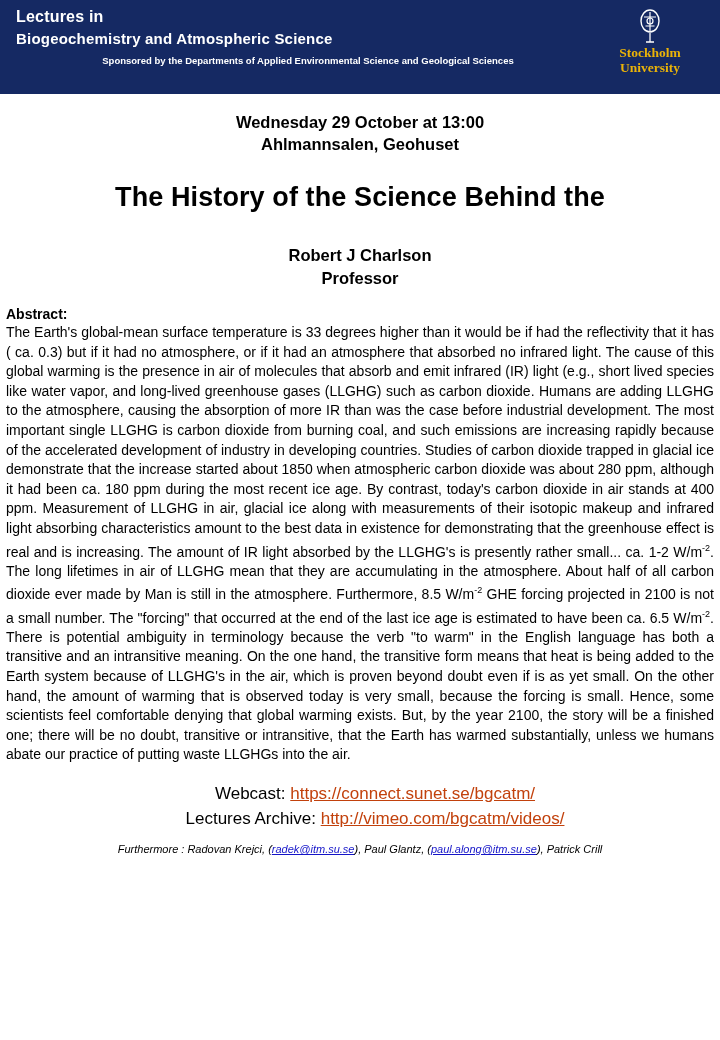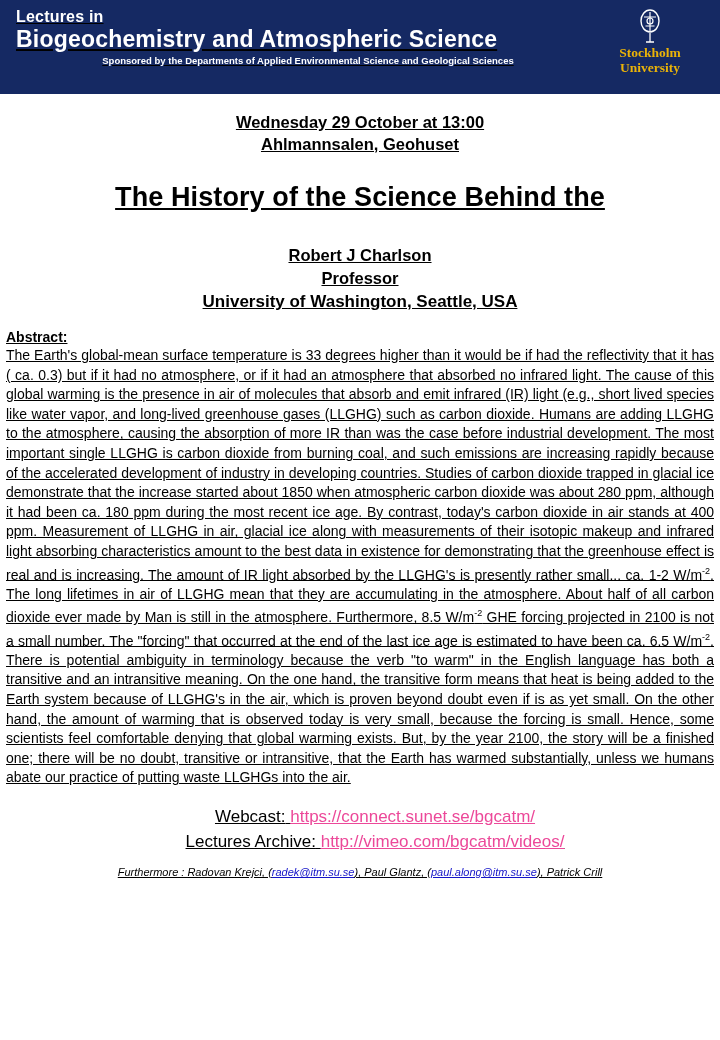--- a/index.html
+++ b/index.html
@@ -12,41 +12,40 @@
     background: #ffffff;
     font-family: "Liberation Sans", sans-serif;
     color: #000000;
     overflow: hidden;
   }
   .page {
     position: relative;
     width: 720px;
     height: 770px;
     box-sizing: border-box;
-    text-decoration: underline;
   }
 
   
   .banner {
     position: relative;
     height: 94px;
     background: #152963;
     color: #ffffff;
     box-sizing: border-box;
     padding: 6px 10px 4px 16px;
   }
   .banner-lectures {
     font-size: 16px;
     font-weight: bold;
     letter-spacing: 0.2px;
     line-height: 18px;
     margin: 2px 0 0 0;
   }
   .banner-title {
-    font-size: 23px;
+    font-size: 15px;
     font-weight: bold;
     line-height: 24px;
     margin: 1px 0 0 0;
     letter-spacing: 0.2px;
   }
   .banner-sponsor {
     text-align: center;
     font-size: 9.5px;
     font-weight: bold;
     line-height: 12px;
@@ -120,21 +119,21 @@
   }
 
   .links {
     margin-top: 16px;
     text-align: center;
     font-size: 17px;
     line-height: 25px;
     padding-left: 30px;
   }
   .links a {
-    color: #ec4899;
+    color: #c2410c;
     text-decoration: underline;
   }
   .link-row {
     white-space: nowrap;
   }
 
   .organizers {
     margin-top: 10px;
     text-align: center;
     font-size: 11px;
@@ -177,21 +176,20 @@
       <div>Ahlmannsalen, Geohuset</div>
     </div>
 
     <div class="talk-title">
       <div>The History of the Science Behind the</div>
     </div>
 
     <div class="speaker">
       <div>Robert J Charlson</div>
       <div>Professor</div>
-      <div class="affil">University of Washington, Seattle, USA</div>
     </div>
 
     <div class="abstract-label">Abstract:</div>
     <div class="abstract-text"><span> The Earth's global-mean surface temperature is 33 degrees higher than it would be if had the reflectivity that it has ( ca. 0.3) but if it had no atmosphere, or if it had an atmosphere that absorbed no infrared light. The cause of this global warming is the presence in air of molecules that absorb and emit infrared (IR) light (e.g., short lived species like water vapor, and long-lived greenhouse gases (LLGHG) such as carbon dioxide. Humans are adding LLGHG to the atmosphere, causing the absorption of more IR than was the case before industrial development. The most important single LLGHG is carbon dioxide from burning coal, and such emissions are increasing rapidly because of the accelerated development of industry in developing countries. Studies of carbon dioxide trapped in glacial ice demonstrate that the increase started about 1850 when atmospheric carbon dioxide was about 280 ppm, although it had been ca. 180 ppm during the most recent ice age. By contrast, today's carbon dioxide in air stands at 400 ppm. Measurement of LLGHG in air, glacial ice along with measurements of their isotopic makeup and infrared light absorbing characteristics amount to the best data in existence for demonstrating that the greenhouse effect is real and is increasing. The amount of IR light absorbed by the LLGHG's is presently rather small... ca. 1-2 W/m</span><sup>-2</sup><span>. The long lifetimes in air of LLGHG mean that they are accumulating in the atmosphere. About half of all carbon dioxide ever made by Man is still in the atmosphere. Furthermore, 8.5 W/m</span><sup>-2</sup><span> GHE forcing projected in 2100 is not a small number. The "forcing" that occurred at the end of the last ice age is estimated to have been ca. 6.5 W/m</span><sup>-2</sup><span>. There is potential ambiguity in terminology because the verb "to warm" in the English language has both a transitive and an intransitive meaning. On the one hand, the transitive form means that heat is being added to the Earth system because of LLGHG's in the air, which is proven beyond doubt even if is as yet small. On the other hand, the amount of warming that is observed today is very small, because the forcing is small. Hence, some scientists feel comfortable denying that global warming exists. But, by the year 2100, the story will be a finished one; there will be no doubt, transitive or intransitive, that the Earth has warmed substantially, unless we humans abate our practice of putting waste LLGHGs into the air.</span></div>
 
     <div class="links">
       <div class="link-row"><span>Webcast:</span> <a href="#">https://connect.sunet.se/bgcatm/</a></div>
       <div class="link-row"><span>Lectures Archive:</span> <a href="#">http://vimeo.com/bgcatm/videos/</a></div>
     </div>
 

